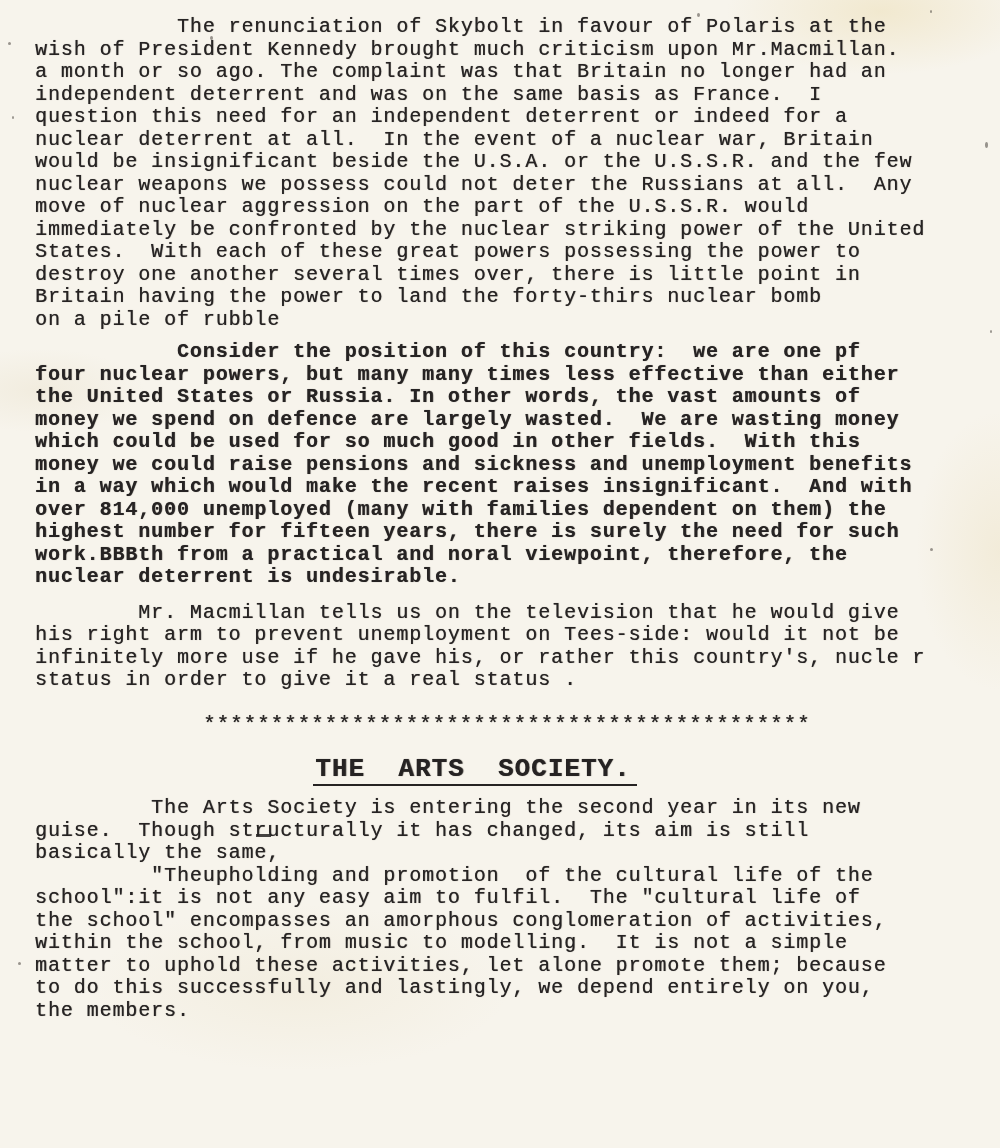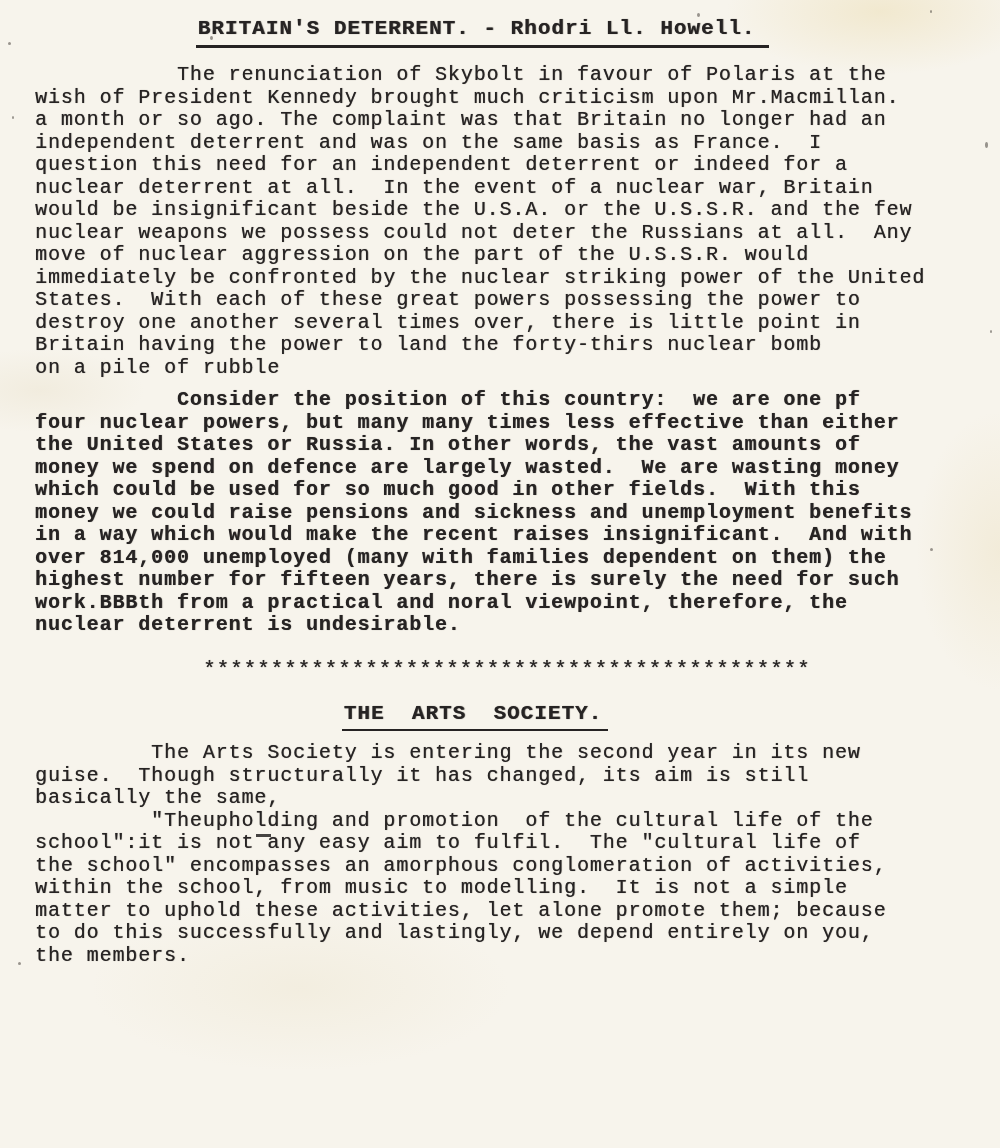--- a/index.html
+++ b/index.html
@@ -41,21 +41,21 @@
     text-shadow: 0.6px 0.4px 0.8px rgba(40, 36, 32, 0.8);
   }
   h1.doc-title .underlined {
     display: inline-block;
     border-bottom: 3px solid var(--ink);
     padding: 0 14px 3px 2px;
   }
   h2.doc-title {
     margin: 20px 85px 0 0;
     text-align: center;
-    font-size: 21px;
+    font-size: 26px;
     font-weight: bold;
     letter-spacing: 1px;
     line-height: 26px;
     white-space: pre;
     text-shadow: 0.6px 0.4px 0.8px rgba(40, 36, 32, 0.8);
   }
   h2.doc-title .underlined {
     display: inline-block;
     border-bottom: 2.5px solid var(--ink);
     padding: 0 6px 2px 2px;
@@ -84,21 +84,20 @@
     background: #4a463f;
     border-radius: 50%;
     opacity: 0.55;
   }
 </style>
 </head>
 <body>
 
 <div class="page">
 
-  <h1 class="doc-title"><span class="underlined">BRITAIN'S DETERRENT. - Rhodri Ll. Howell.</span></h1>
 
   <p class="para typed">           The renunciation of Skybolt in favour of Polaris at the
 wish of President Kennedy brought much criticism upon Mr.Macmillan.
 a month or so ago. The complaint was that Britain no longer had an
 independent deterrent and was on the same basis as France.  I
 question this need for an independent deterrent or indeed for a
 nuclear deterrent at all.  In the event of a nuclear war, Britain
 would be insignificant beside the U.S.A. or the U.S.S.R. and the few
 nuclear weapons we possess could not deter the Russians at all.  Any
 move of nuclear aggression on the part of the U.S.S.R. would
@@ -114,20 +113,24 @@
 money we spend on defence are largely wasted.  We are wasting money
 which could be used for so much good in other fields.  With this
 money we could raise pensions and sickness and unemployment benefits
 in a way which would make the recent raises insignificant.  And with
 over 814,000 unemployed (many with families dependent on them) the
 highest number for fifteen years, there is surely the need for such
 work.BBBth from a practical and noral viewpoint, therefore, the
 nuclear deterrent is undesirable.</p>
 
 
+  <p class="para typed gap0">        Mr. Macmillan tells us on the television that he would give
+his right arm to prevent unemployment on Tees-side: would it not be
+infinitely more use if he gave his, or rather this country's, nucle r
+status in order to give it a real status .</p>
 
   <div class="separator">*********************************************</div>
   <div class="overbar"></div>
 
   <h2 class="doc-title"><span class="underlined">THE  ARTS  SOCIETY.</span></h2>
 
   <p class="para typed last">         The Arts Society is entering the second year in its new
 guise.  Though structurally it has changed, its aim is still
 basically the same,
          "Theupholding and promotion  of the cultural life of the

